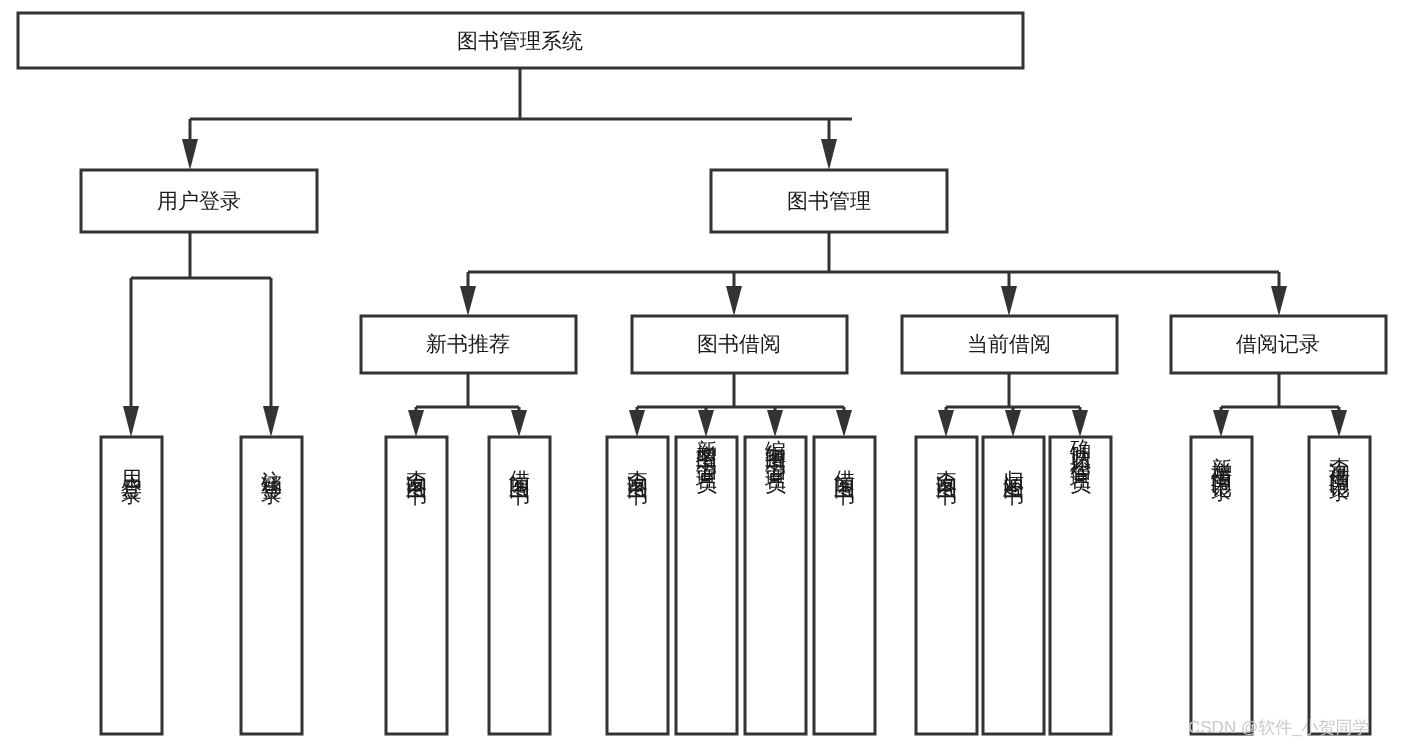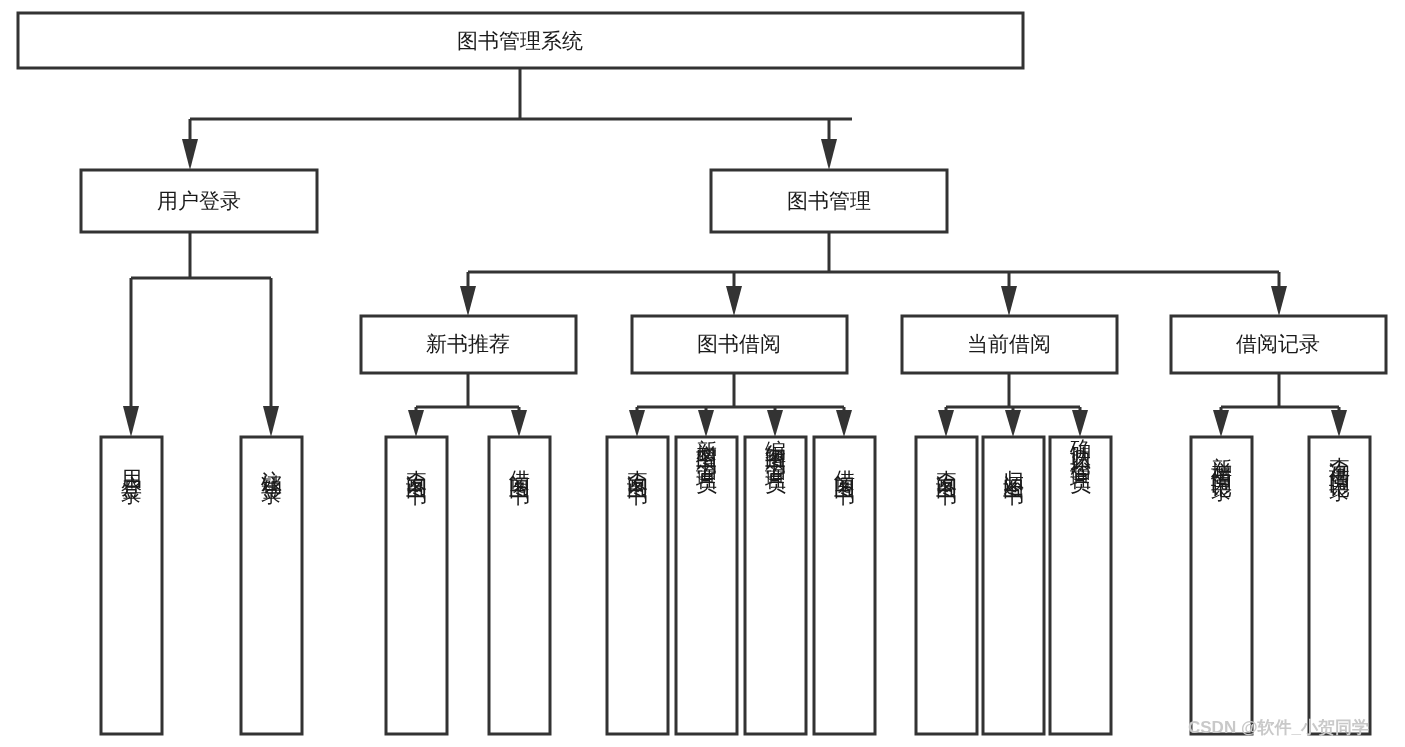--- a/index.html
+++ b/index.html
@@ -51,21 +51,20 @@
   }
   .watermark {
     position: absolute;
     left: 1188px;
     top: 716px;
     font-family: "Liberation Sans", "DejaVu Sans", sans-serif;
     font-size: 17px;
     color: #c9c9c9;
     white-space: nowrap;
     pointer-events: none;
-    font-weight: bold;
   }
 </style>
 </head>
 <body>
 
 <svg id="diagram" viewBox="0 0 1405 747" xmlns="http://www.w3.org/2000/svg">
 
   <g>
     <path class="connector" d="M 520 68 L 520 119"></path>
     <path class="connector" d="M 190 119 L 852 119"></path>

